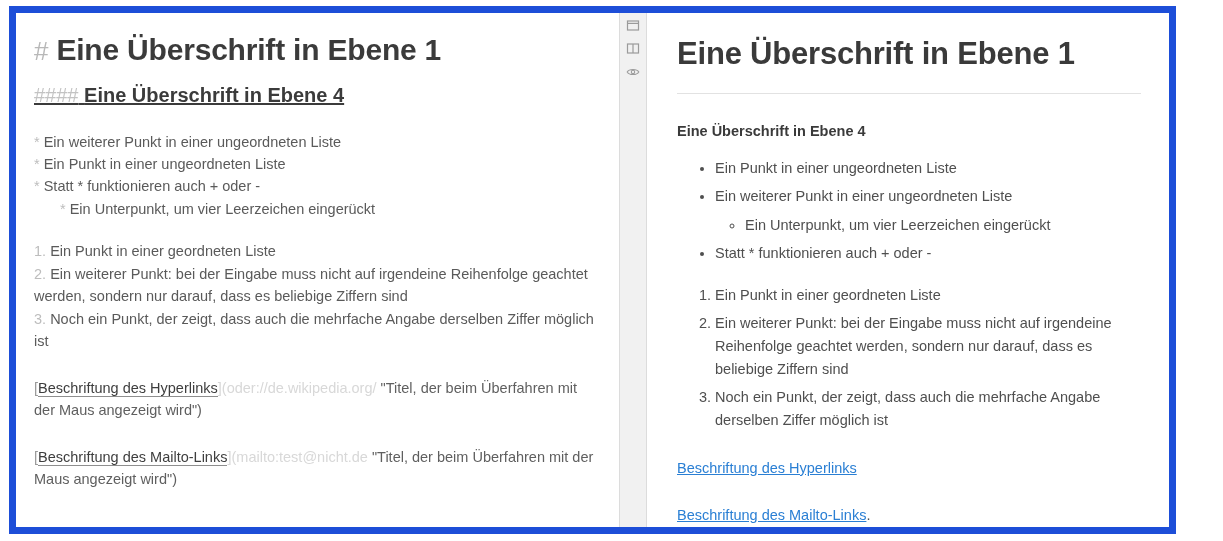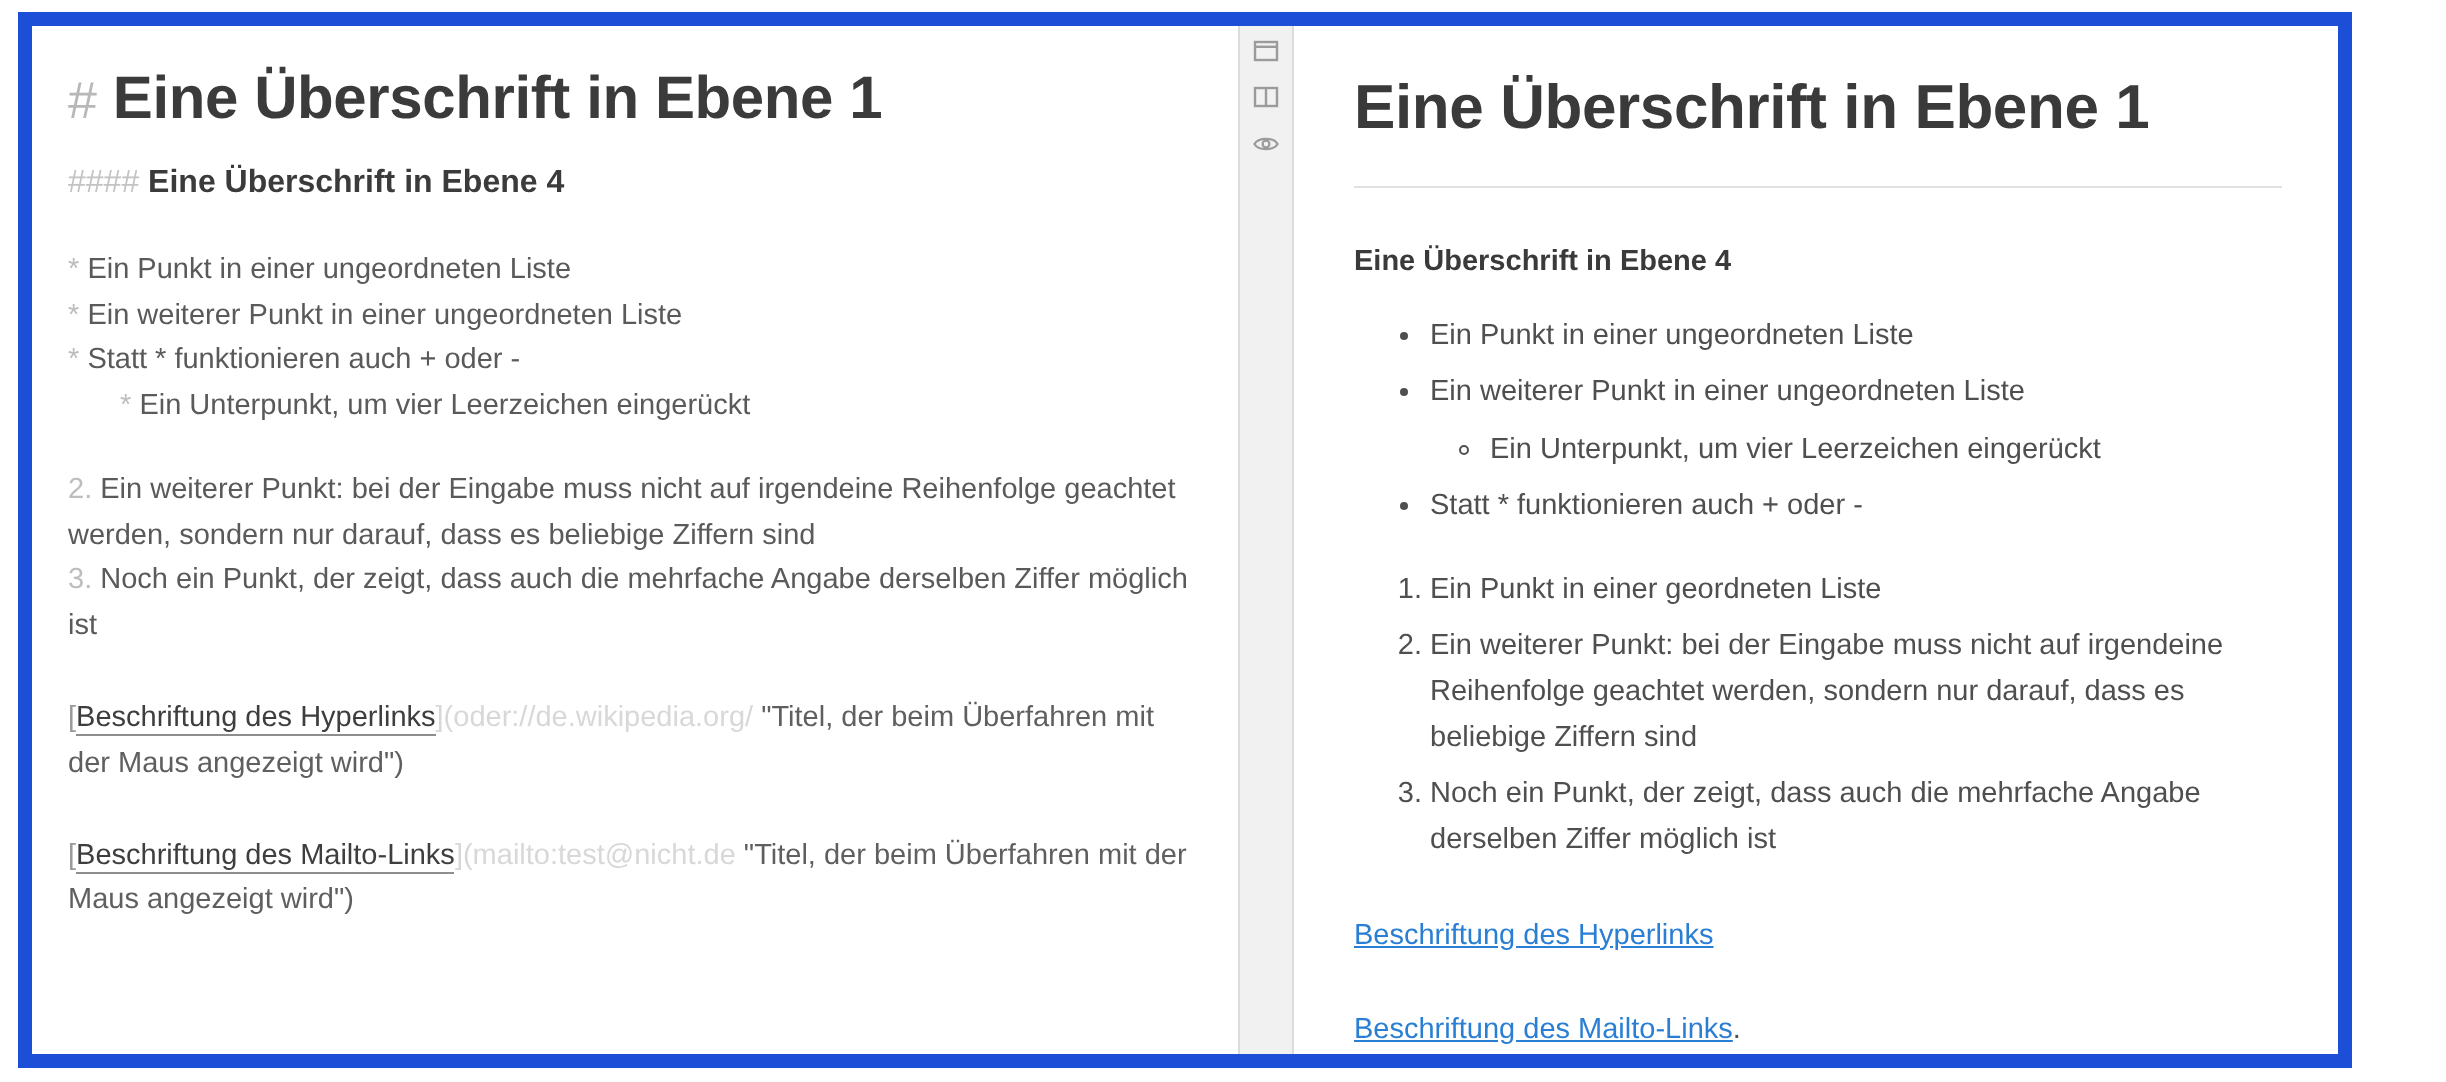--- a/index.html
+++ b/index.html
@@ -48,24 +48,25 @@
     margin: 4px 0 6px 0;
     white-space: nowrap;
     letter-spacing: -0.2px;
   }
   .ed-h1 .hash {
     color: #b8b8b8;
     font-weight: normal;
     font-size: 26px;
   }
   .ed-h4 {
-    font-size: 16px;
+    font-size: 20px;
     font-weight: bold;
     color: #3b3b3b;
     margin: 0 0 2px 0;
+    text-decoration: underline;
   }
   .ed-h4 .hash {
     color: #c3c3c3;
     font-weight: normal;
   }
 
   .ed-block { margin-top: 20px; }
   .ed-line { color: #5a5a5a; }
   .ed-line .bullet-mark { color: #bdbdbd; }
   .ed-line .num-mark { color: #bdbdbd; }
@@ -160,37 +161,41 @@
     </div>
 
     <div class="ed-h4">
       <span class="hash">####</span>
       <span>Eine Überschrift in Ebene 4</span>
     </div>
 
     <div class="ed-block">
       <div class="ed-line">
         <span class="bullet-mark">*</span>
+        <span>Ein weiterer Punkt in einer ungeordneten Liste</span>
+      </div>
+      <div class="ed-line">
+        <span class="bullet-mark">*</span>
         <span>Ein Punkt in einer ungeordneten Liste</span>
       </div>
       <div class="ed-line">
         <span class="bullet-mark">*</span>
-        <span>Ein weiterer Punkt in einer ungeordneten Liste</span>
-      </div>
-      <div class="ed-line">
-        <span class="bullet-mark">*</span>
         <span>Statt * funktionieren auch + oder -</span>
       </div>
       <div class="ed-line ed-indent">
         <span class="bullet-mark">*</span>
         <span>Ein Unterpunkt, um vier Leerzeichen eingerückt</span>
       </div>
     </div>
 
     <div class="ed-block">
+      <div class="ed-line">
+        <span class="num-mark">1.</span>
+        <span>Ein Punkt in einer geordneten Liste</span>
+      </div>
       <div class="ed-line">
         <span class="num-mark">2.</span>
         <span>Ein weiterer Punkt: bei der Eingabe muss nicht auf irgendeine Reihenfolge geachtet werden, sondern nur darauf, dass es beliebige Ziffern sind</span>
       </div>
       <div class="ed-line">
         <span class="num-mark">3.</span>
         <span>Noch ein Punkt, der zeigt, dass auch die mehrfache Angabe derselben Ziffer möglich ist</span>
       </div>
     </div>
 

